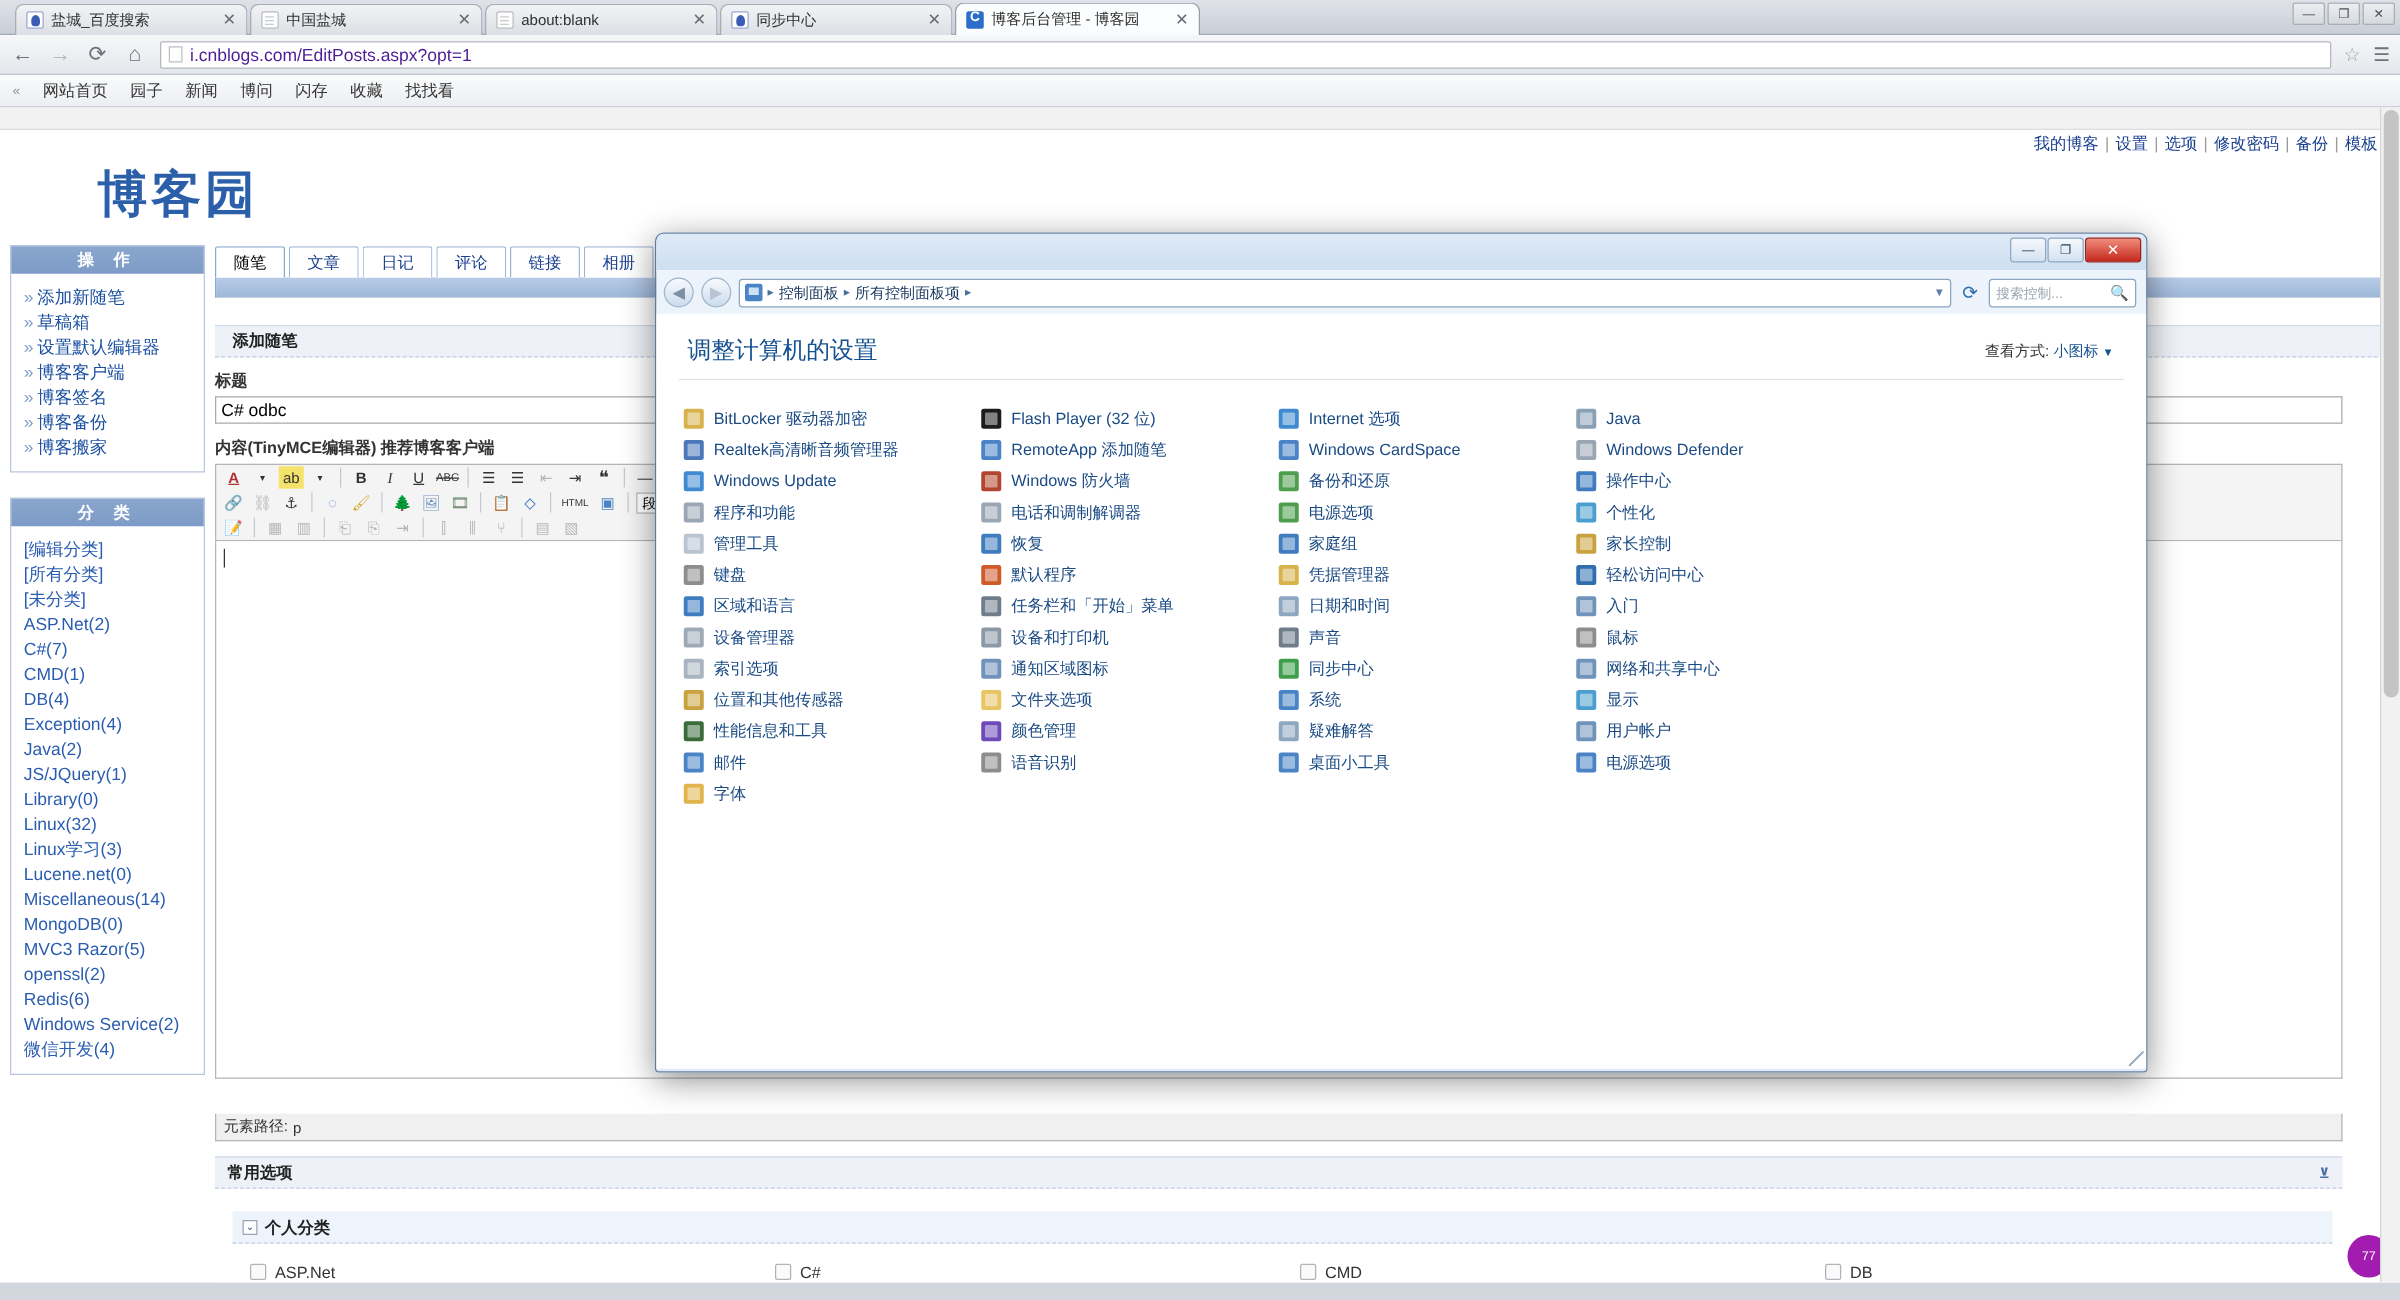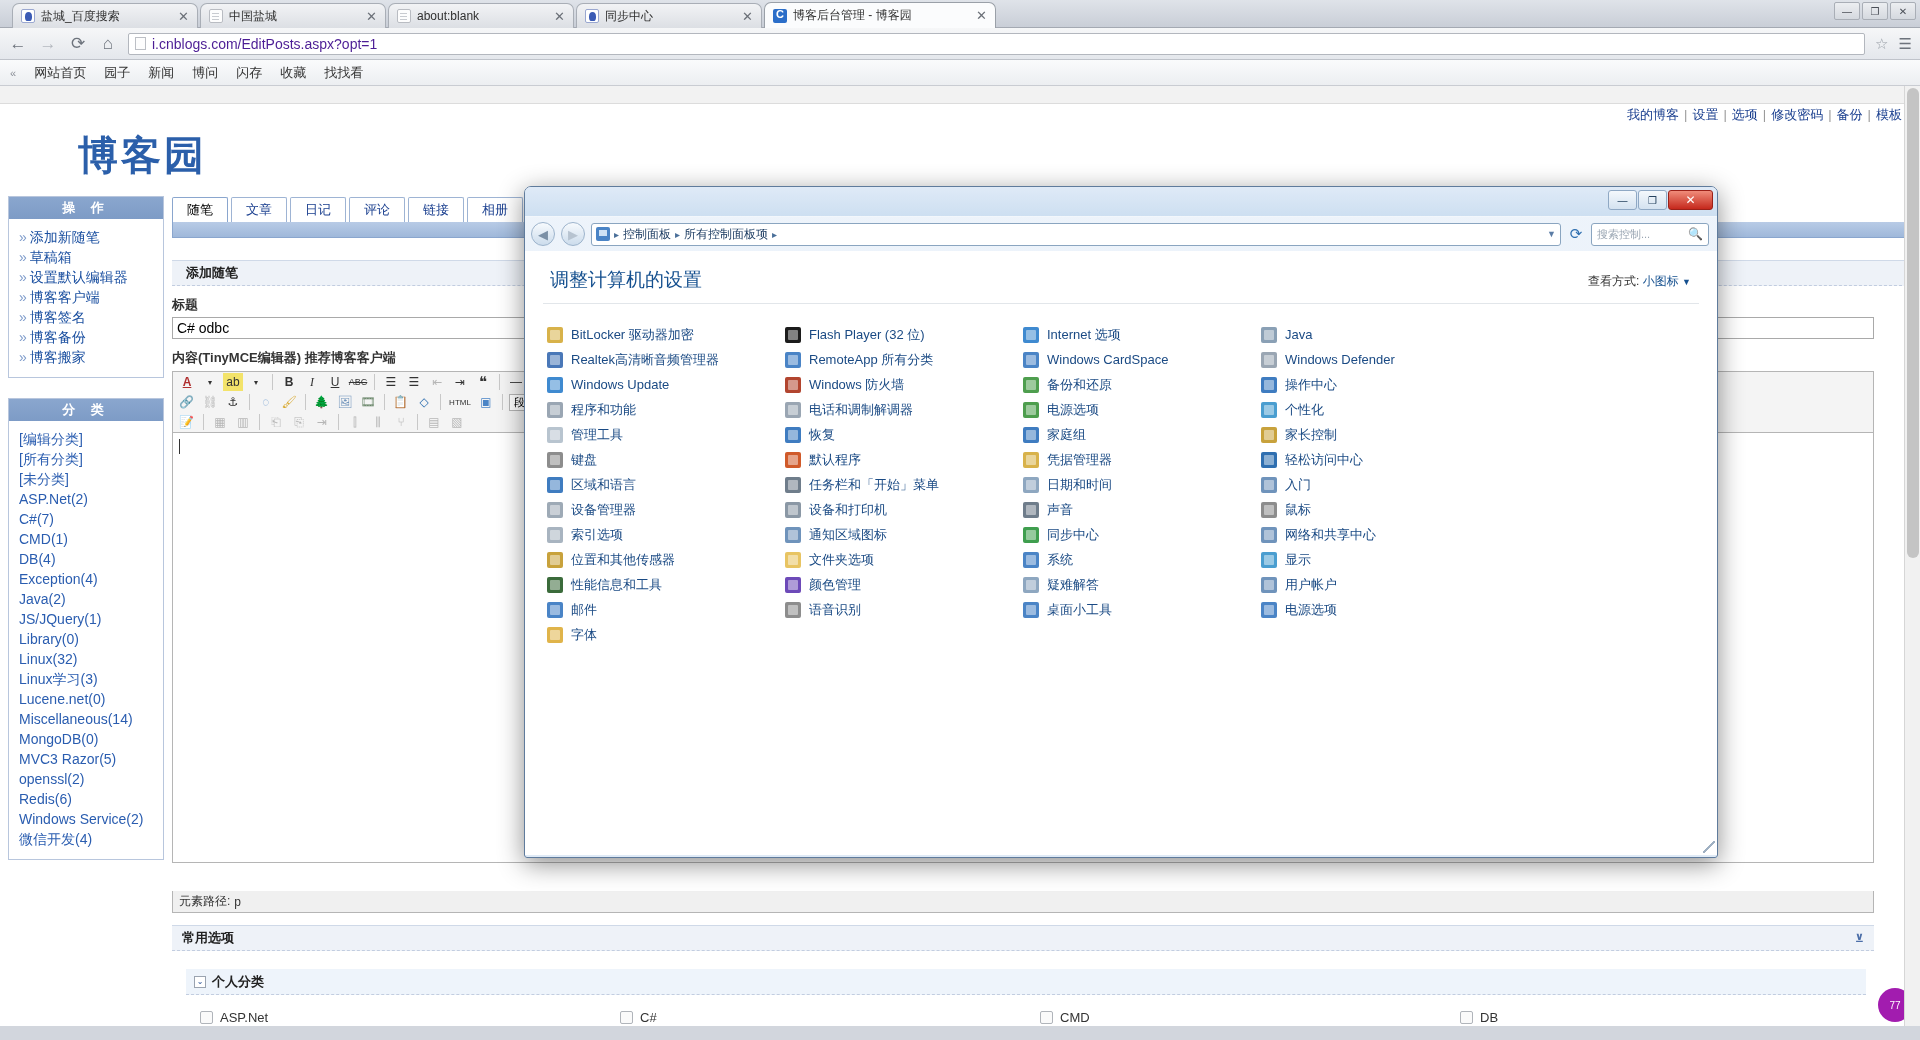--- a/index.html
+++ b/index.html
@@ -290,21 +290,21 @@
     <div class="tab" style="left:388px;width:186px;">
       <span class="favicon fav-doc"></span>
       <span class="tlabel">about:blank</span>
       <span class="tclose">✕</span>
     </div>
     <div class="tab" style="left:576px;width:186px;">
       <span class="favicon fav-baidu"></span>
       <span class="tlabel">同步中心</span>
       <span class="tclose">✕</span>
     </div>
-    <div class="tab active" style="left:764px;width:232px;">
+    <div class="tab active" style="left:764px;width:196px;">
       <span class="favicon fav-cnblogs"></span>
       <span class="tlabel">博客后台管理 - 博客园</span>
       <span class="tclose">✕</span>
     </div>
     <div class="wincontrols">
       <div>—</div>
       <div>❐</div>
       <div>✕</div>
     </div>
   </div>
@@ -622,21 +622,21 @@
               <span>字体</span>
             </div>
           </div>
           <div class="cpcol">
             <div class="cpitem">
               <span class="cpico" style="background: rgb(28, 28, 28);"></span>
               <span>Flash Player (32 位)</span>
             </div>
             <div class="cpitem">
               <span class="cpico" style="background: rgb(74, 132, 198);"></span>
-              <span>RemoteApp 所有分类</span>
+              <span>RemoteApp 添加随笔</span>
             </div>
             <div class="cpitem">
               <span class="cpico" style="background: rgb(178, 69, 47);"></span>
               <span>Windows 防火墙</span>
             </div>
             <div class="cpitem">
               <span class="cpico" style="background: rgb(154, 166, 179);"></span>
               <span>电话和调制解调器</span>
             </div>
             <div class="cpitem">

